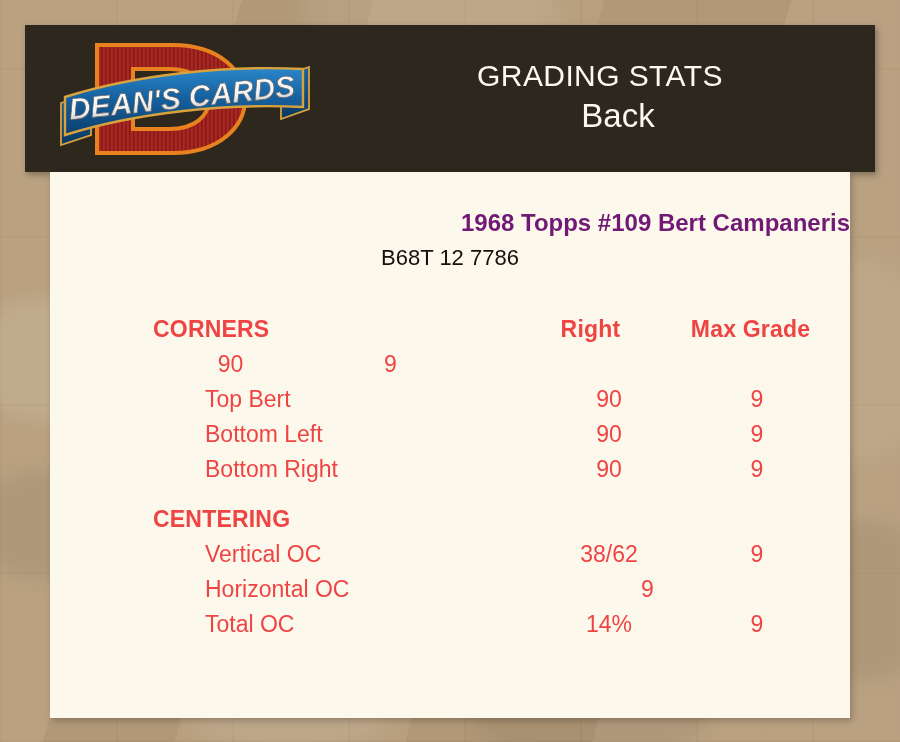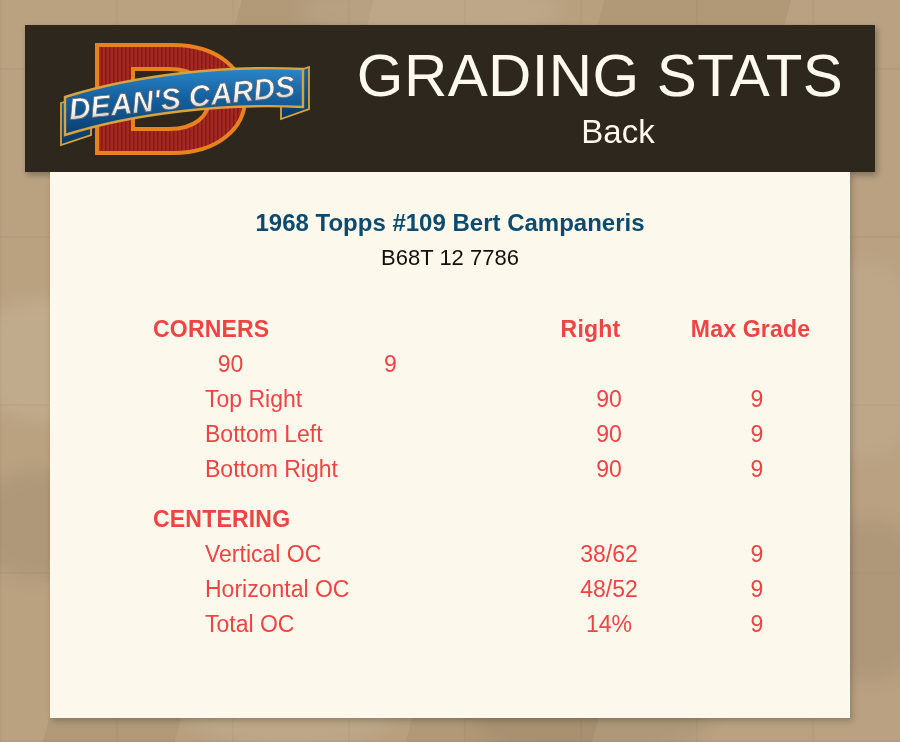--- a/index.html
+++ b/index.html
@@ -65,21 +65,21 @@
     top: 0;
     width: 550px;
     height: 147px;
     display: flex;
     flex-direction: column;
     align-items: center;
     justify-content: center;
   }
   #header-title {
     color: #fdf9ef;
-    font-size: 60px;
+    font-size: 30px;
     line-height: 1.04;
     letter-spacing: .4px;
     white-space: nowrap;
   }
   #header-subtitle {
     color: #fdf9ef;
     font-size: 33px;
     line-height: 1.25;
     margin-top: 4px;
     white-space: nowrap;
@@ -95,24 +95,24 @@
     height: 546px;
     background: #fdf8ec;
     box-shadow: 2px 3px 6px rgba(0,0,0,.22);
   }
 
   #card-title {
     position: absolute;
     left: 0;
     top: 37px;
     width: 100%;
-    text-align: center;
+    text-align: right;
     font-size: 24px;
     font-weight: bold;
-    color: #0c4a6e;
+    color: #701a75;
   }
   #card-subtitle {
     position: absolute;
     left: 0;
     top: 73px;
     width: 100%;
     text-align: center;
     font-size: 22px;
     font-weight: normal;
     color: #14100c;
@@ -214,21 +214,21 @@
       <div class="c-label">CORNERS</div>
       <div class="c-value">Right</div>
       <div class="c-grade">Max Grade</div>
     </div>
 
     <div class="row data">
       <div class="c-value">90</div>
       <div class="c-grade">9</div>
     </div>
     <div class="row data">
-      <div class="c-label">Top Right</div>
+      <div class="c-label">Top Bert</div>
       <div class="c-value">90</div>
       <div class="c-grade">9</div>
     </div>
     <div class="row data">
       <div class="c-label">Bottom Left</div>
       <div class="c-value">90</div>
       <div class="c-grade">9</div>
     </div>
     <div class="row data">
       <div class="c-label">Bottom Right</div>
@@ -244,21 +244,20 @@
       <div class="c-grade"></div>
     </div>
 
     <div class="row data">
       <div class="c-label">Vertical OC</div>
       <div class="c-value">38/62</div>
       <div class="c-grade">9</div>
     </div>
     <div class="row data">
       <div class="c-label">Horizontal OC</div>
-      <div class="c-value">48/52</div>
       <div class="c-grade">9</div>
     </div>
     <div class="row data">
       <div class="c-label">Total OC</div>
       <div class="c-value">14%</div>
       <div class="c-grade">9</div>
     </div>
 
   </div>
 </div>

